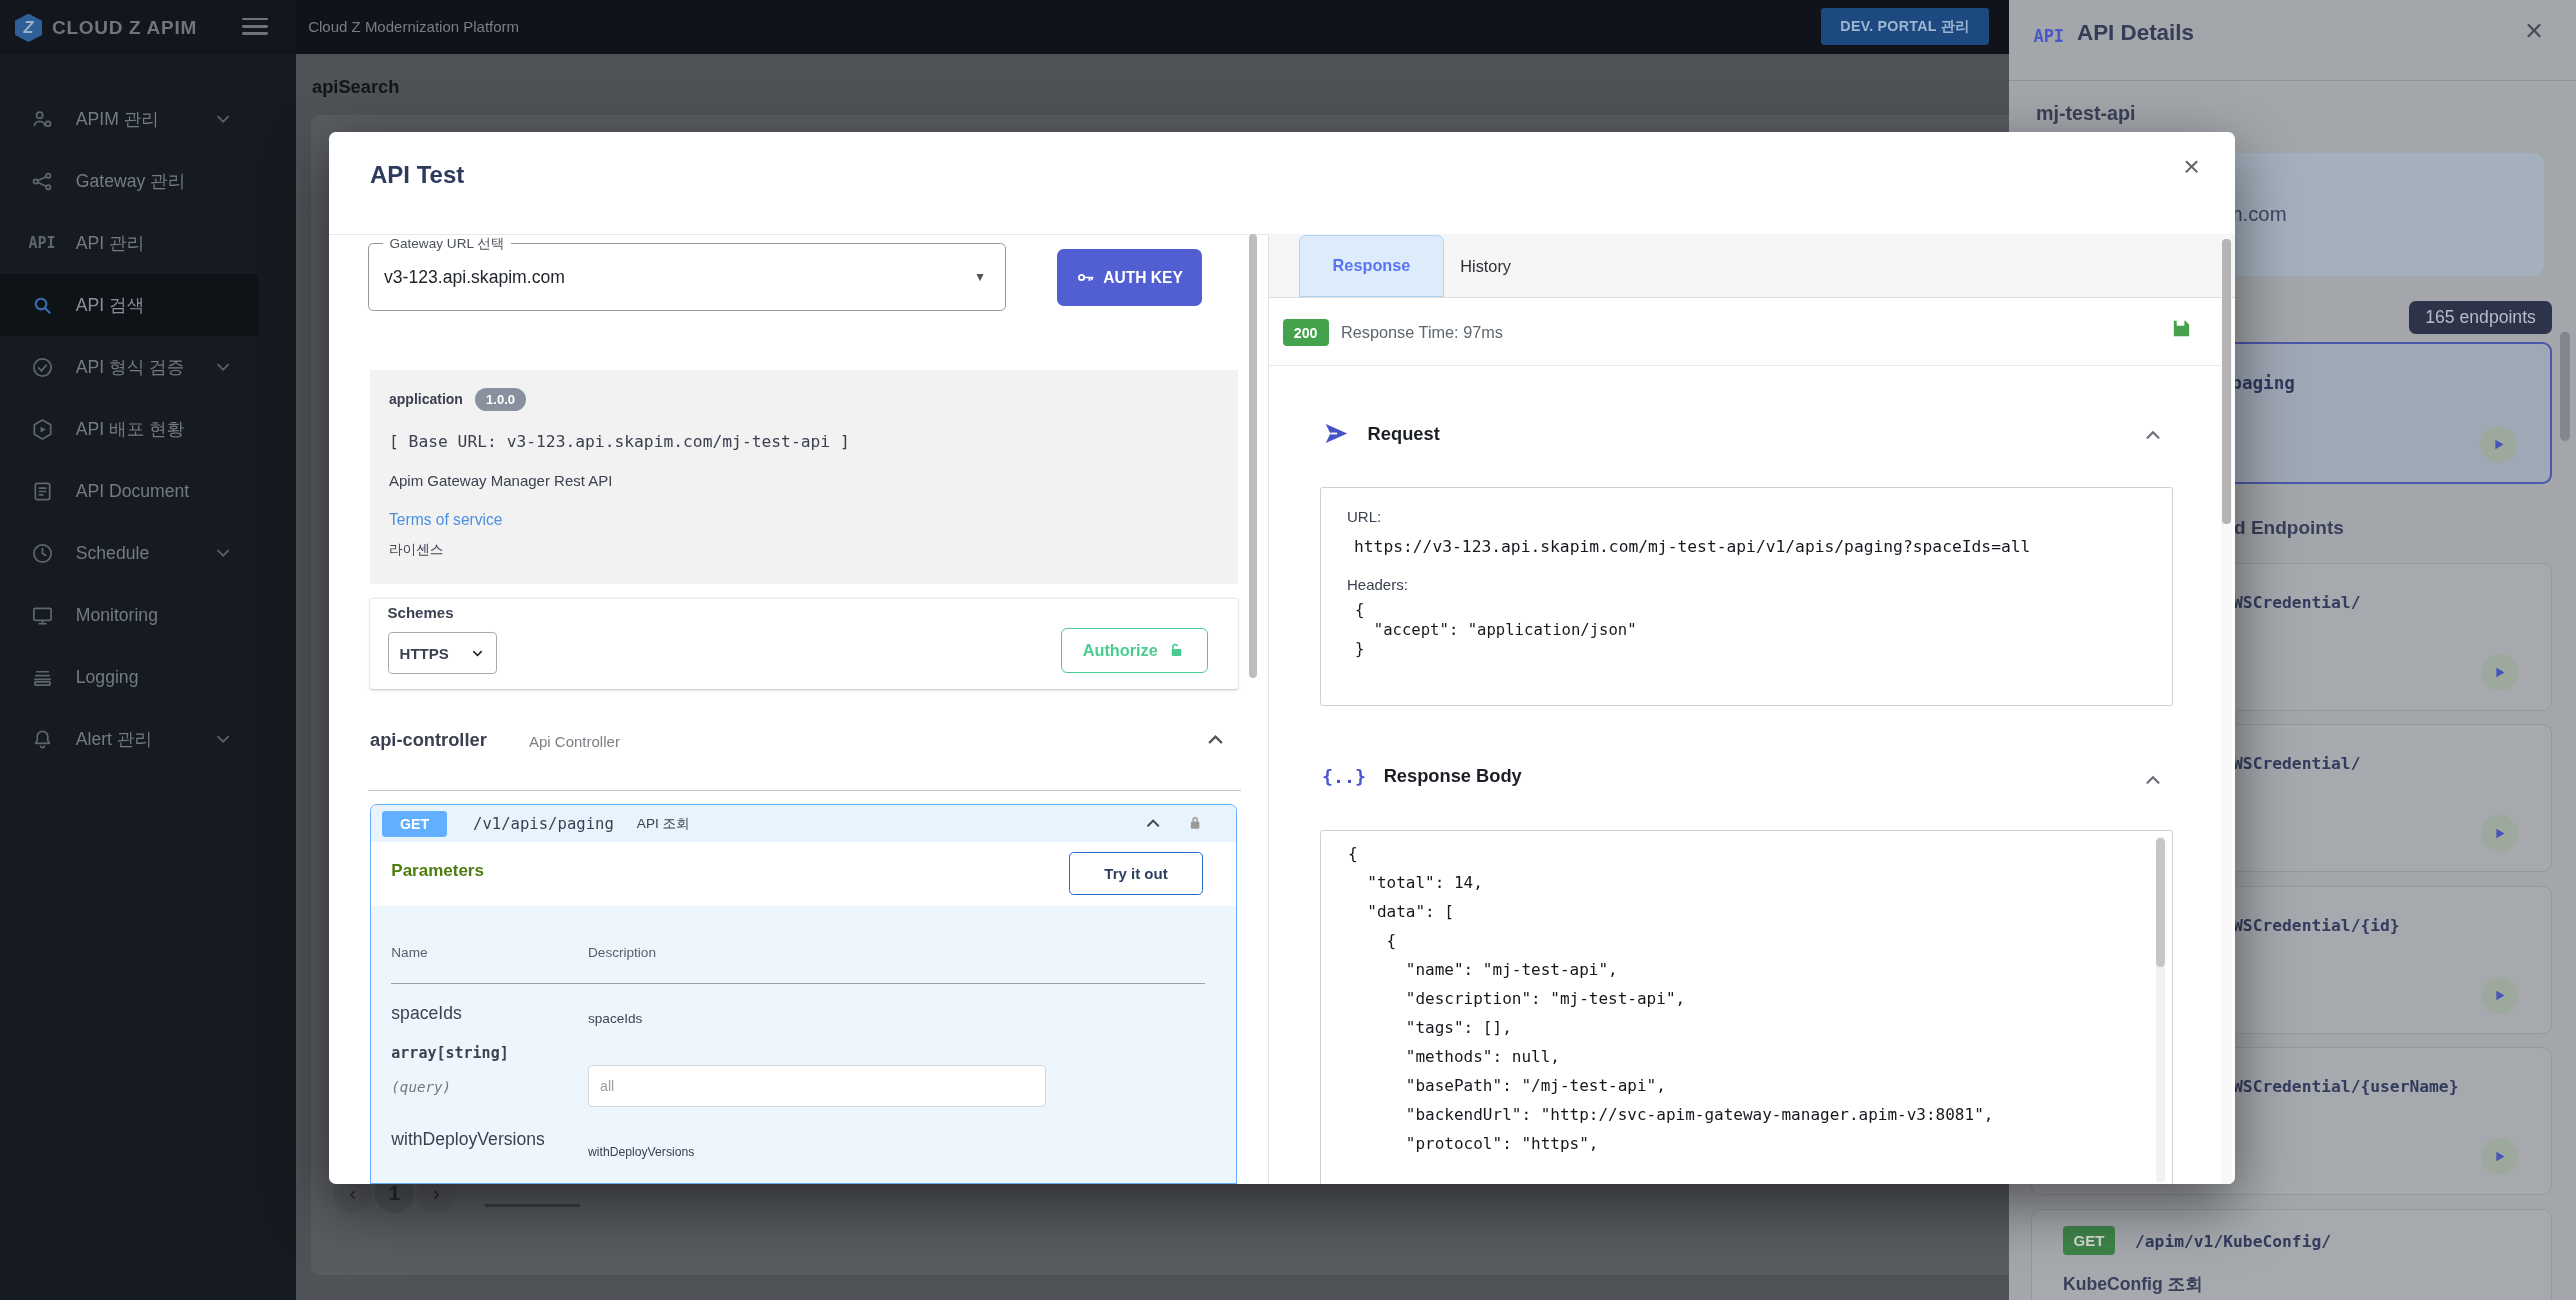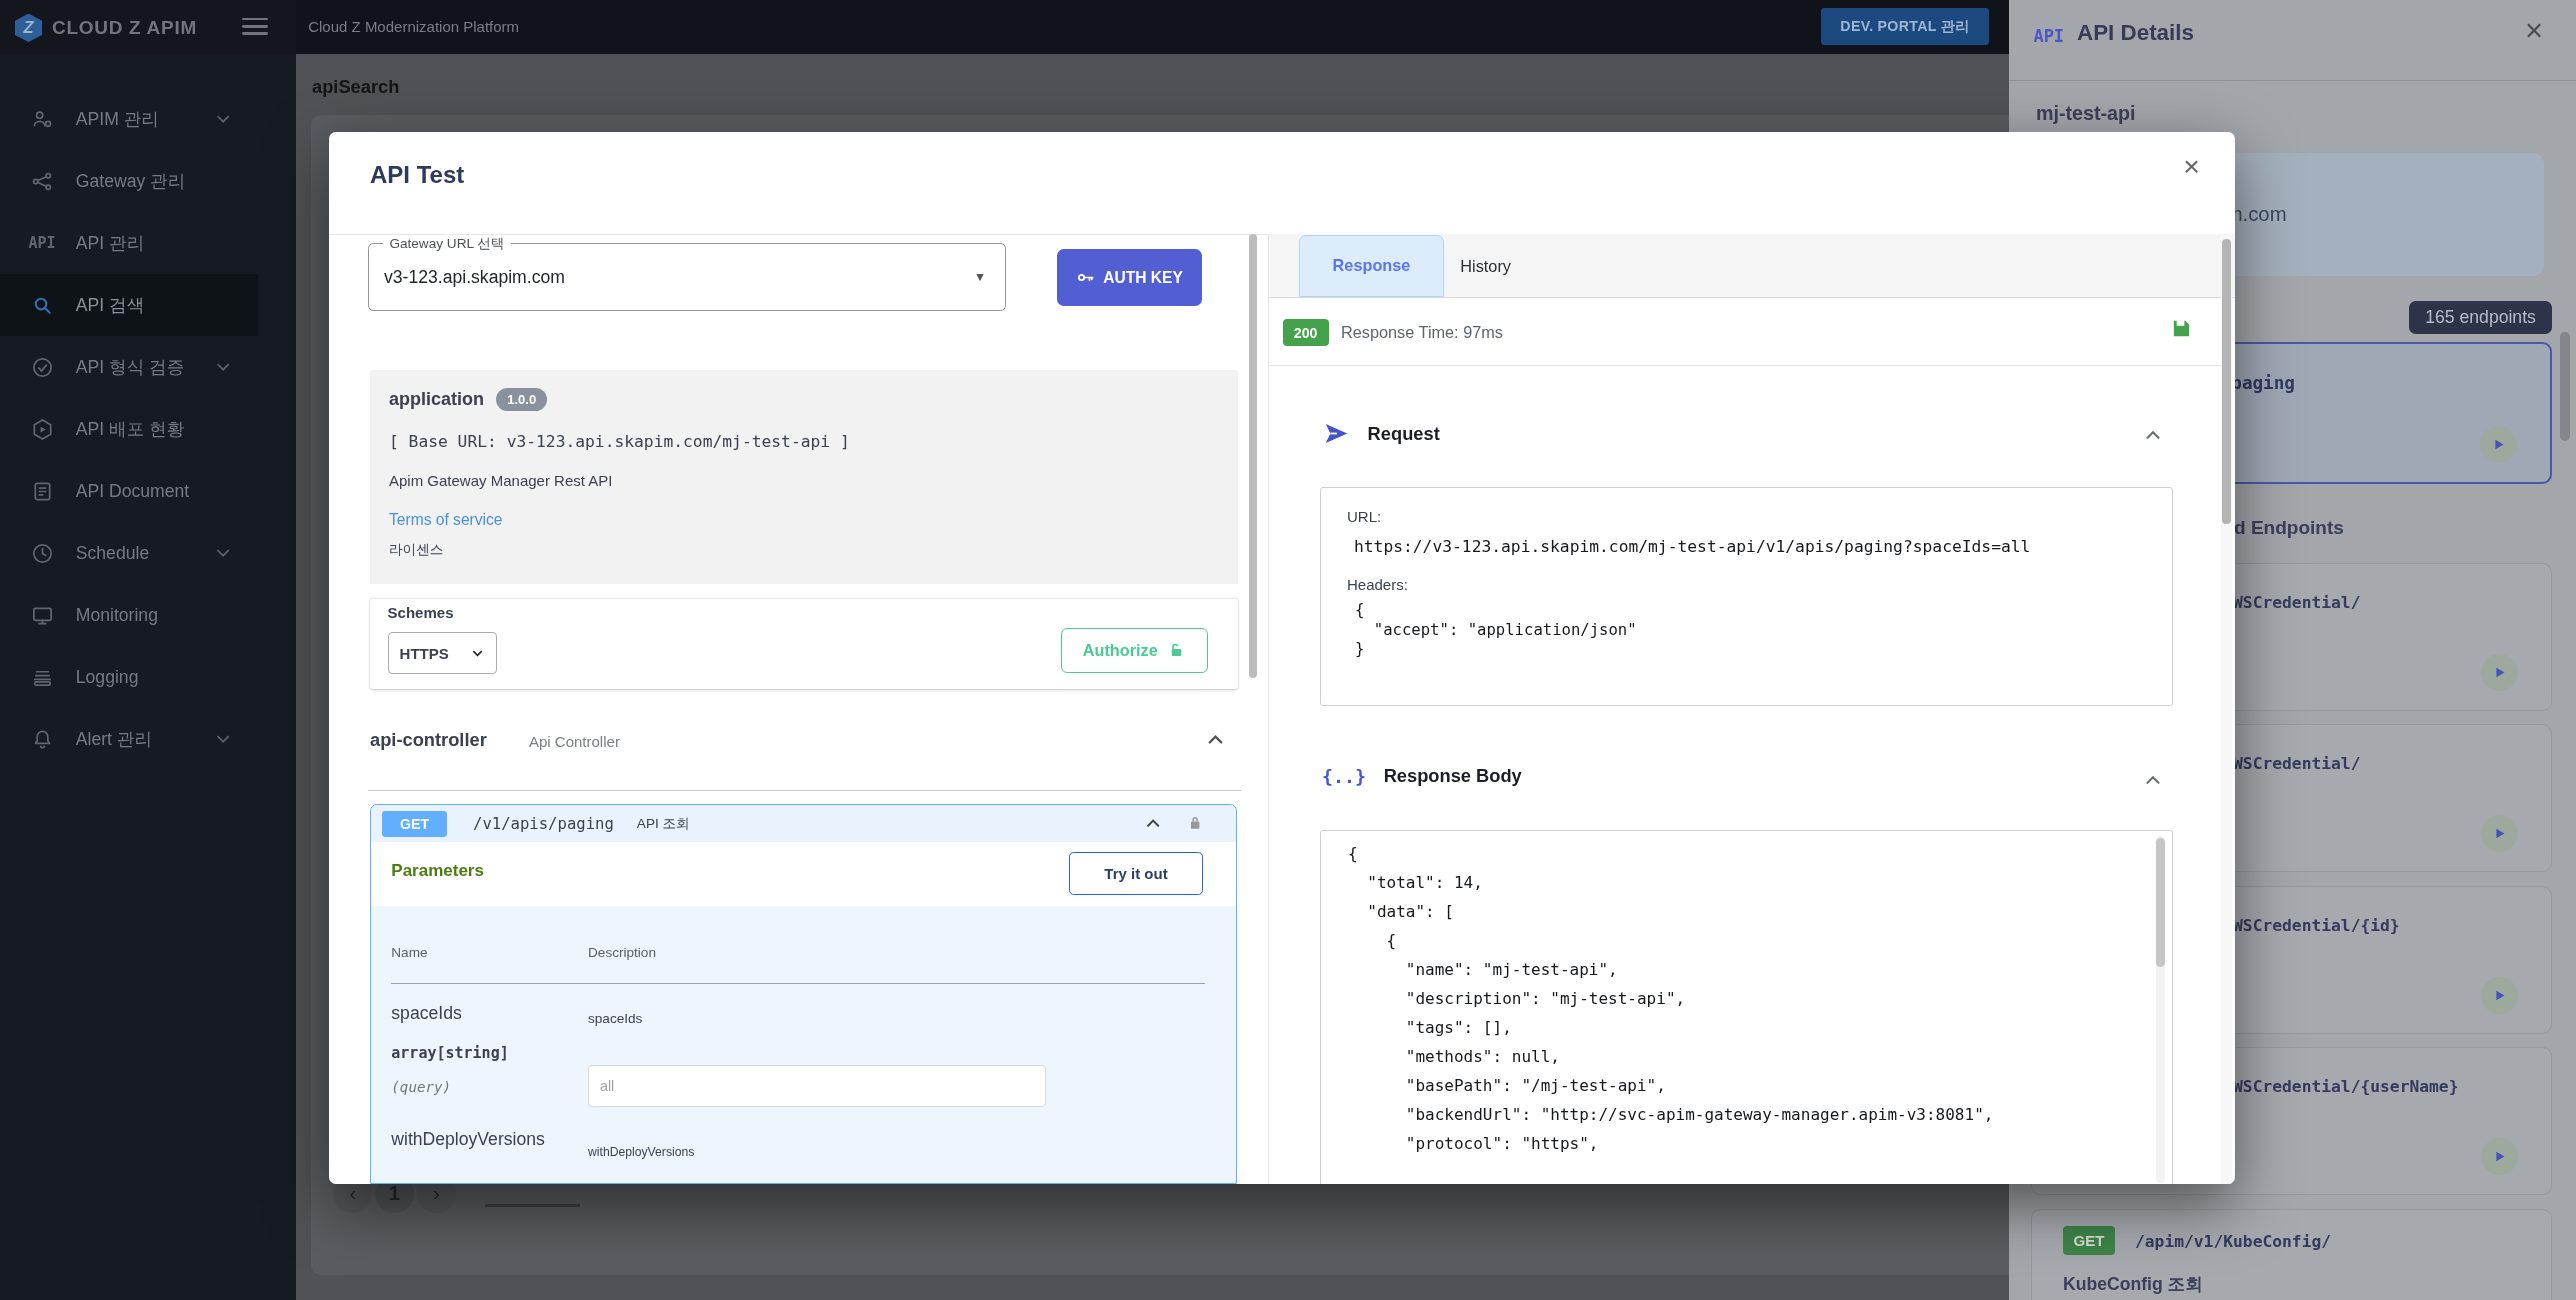--- a/index.html
+++ b/index.html
@@ -83,21 +83,21 @@
   .gw-label { position:absolute; left:13.6px; top:-9.5px; background:#fff; padding:0 6.8px;
               font-size:13.6px; color:#4c5158; }
   .gw-value { position:absolute; left:15px; top:23px; font-size:17.6px; color:#22262d; }
   .gw-arrow { position:absolute; right:19px; top:26px; font-size:12.2px; color:#555; }
   .authkey { position:absolute; left:728px; top:117px; width:145px; height:57px; background:#525fd3;
              border-radius:6.8px; color:#fff; font-size:15.6px; font-weight:bold; display:flex;
              align-items:center; justify-content:center; gap:8.1px; cursor:pointer; }
 
   .sw-info { position:absolute; left:41px; top:238px; width:868px; height:214px; background:#f2f2f2; color:#3b4151; }
   .sw-approw { position:absolute; left:19px; top:17.6px; display:flex; align-items:center; gap:12.2px; }
-  .sw-app { font-size:18px; font-weight:bold; }
+  .sw-app { font-size:14px; font-weight:bold; }
   .sw-ver { background:#8a919e; color:#fff; font-size:13px; font-weight:bold; border-radius:12.2px;
             padding:4.1px 11px; }
   .sw-base { position:absolute; left:19px; top:62px; font-size:16.3px; }
   .sw-desc { position:absolute; left:19px; top:102px; font-size:15px; }
   .sw-terms { position:absolute; left:19px; top:141px; font-size:15.6px; color:#4a90e2; cursor:pointer; }
   .sw-lic { position:absolute; left:19px; top:171px; font-size:13.6px; }
 
   .schemes { position:absolute; left:41px; top:467px; width:868px; height:90px; background:#fff;
              border-radius:2.7px; box-shadow:0 0.7px 2.7px rgba(0,0,0,.25); }
   .sch-label { position:absolute; left:17.6px; top:5.4px; font-size:15px; font-weight:bold; color:#3b4151; }

